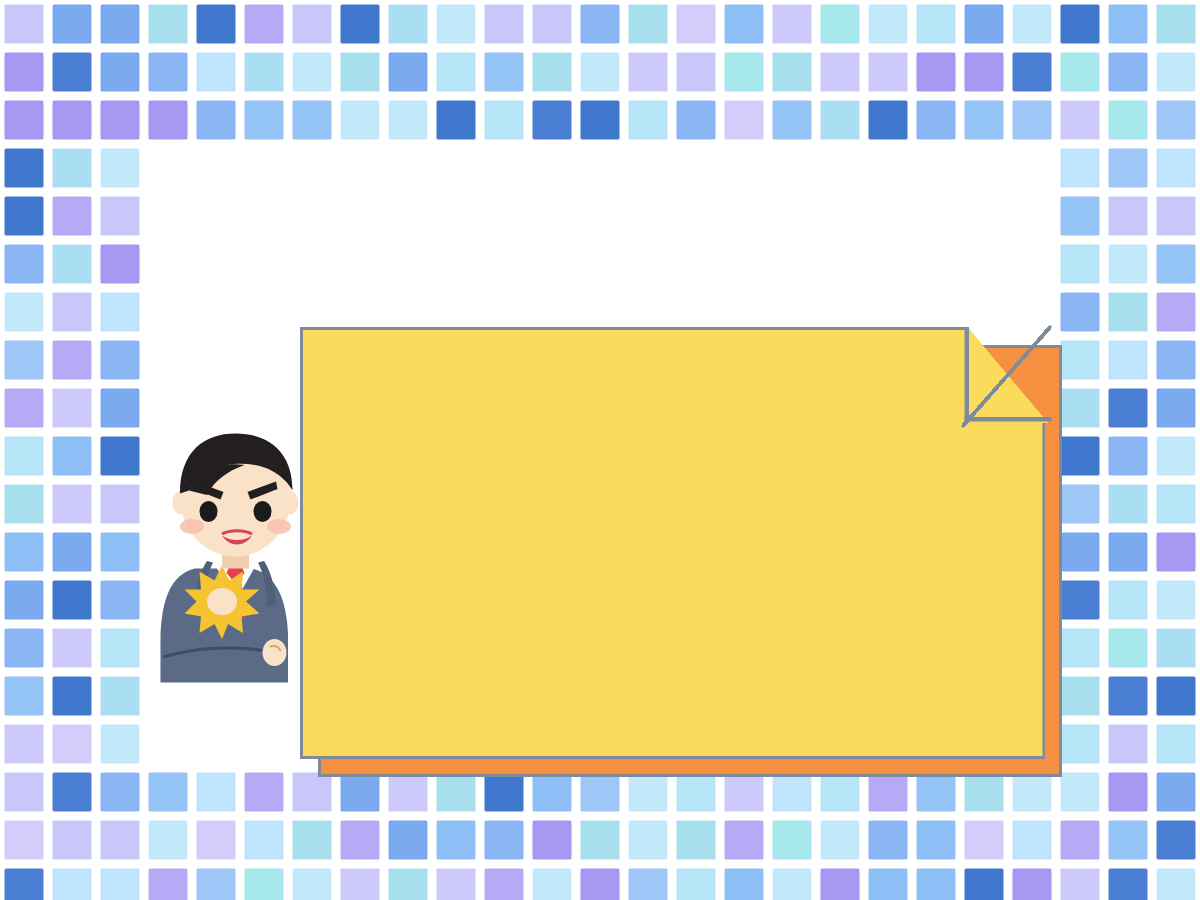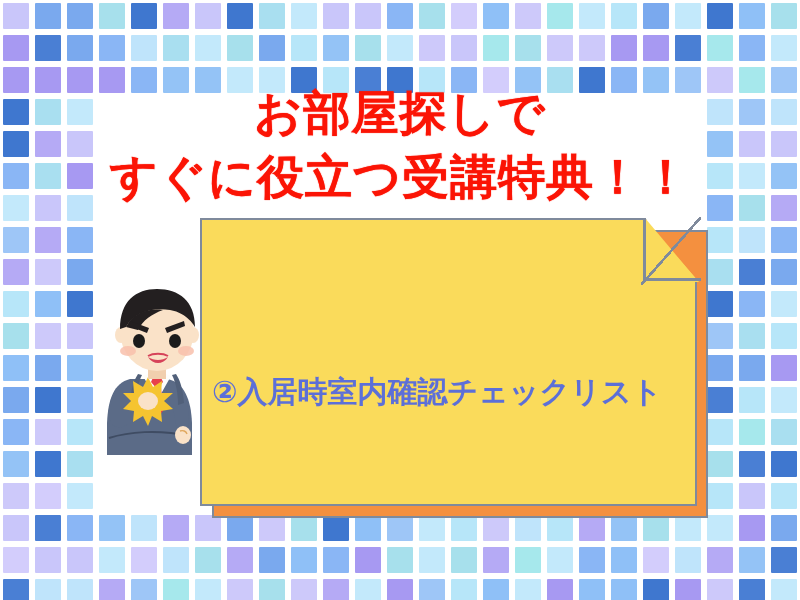--- a/index.html
+++ b/index.html
@@ -298,22 +298,20 @@
       <div class="tile" style="left: 547px; top: 579px; width: 26px; height: 26px; background: rgb(167, 153, 242);"></div>
       <div class="tile" style="left: 579px; top: 579px; width: 26px; height: 26px; background: rgb(143, 192, 247);"></div>
       <div class="tile" style="left: 611px; top: 579px; width: 26px; height: 26px; background: rgb(143, 192, 247);"></div>
       <div class="tile" style="left: 643px; top: 579px; width: 26px; height: 26px; background: rgb(63, 119, 207);"></div>
       <div class="tile" style="left: 675px; top: 579px; width: 26px; height: 26px; background: rgb(167, 153, 242);"></div>
       <div class="tile" style="left: 707px; top: 579px; width: 26px; height: 26px; background: rgb(205, 201, 250);"></div>
       <div class="tile" style="left: 739px; top: 579px; width: 26px; height: 26px; background: rgb(74, 127, 212);"></div>
       <div class="tile" style="left: 771px; top: 579px; width: 26px; height: 26px; background: rgb(195, 233, 251);"></div>
     </div>
 
-  <div class="title" id="title-line1">お部屋探しで</div>
-  <div class="title" id="title-line2">すぐに役立つ受講特典！！</div>
 
   <div id="businessman">
     <svg viewBox="0 0 115 180" width="115" height="180" xmlns="http://www.w3.org/2000/svg">
 
       <g>
         <path d="M30 96 C14 100 8 116 7 140 L7 172 L92 172 L92 140 C91 116 84 100 68 96 Z" fill="#5b6b87"></path>
 
         <path d="M30 97 C16 101 10 113 9 128 C8 140 14 146 22 144 C30 142 34 132 40 124 L34 104 Z" fill="#5b6b87"></path>
 
         <path d="M70 98 C82 102 88 115 89 132 L88 152 C88 158 80 159 78 153 L74 130 L66 108 Z" fill="#5b6b87"></path>
@@ -367,21 +365,20 @@
 
         <path d="M48 74 C53 82 63 82 68 74 C62 78 54 78 48 74 Z" fill="#d6435a"></path>
         <path d="M48 73 C53 70 63 70 68 73" fill="none" stroke="#d6435a" stroke-width="2"></path>
       </g>
     </svg>
   </div>
 
   <div id="note-stack">
     <div id="note-back"></div>
     <div id="note-front">
-      <div class="note-line" id="note-item-2">②入居時室内確認チェックリスト</div>
     </div>
     <div id="note-fold"></div>
     <div id="note-fold-edge"></div>
     <div id="note-fold-h"></div>
     <div id="note-fold-v"></div>
   </div>
 
 </div>
 
 </body></html>

